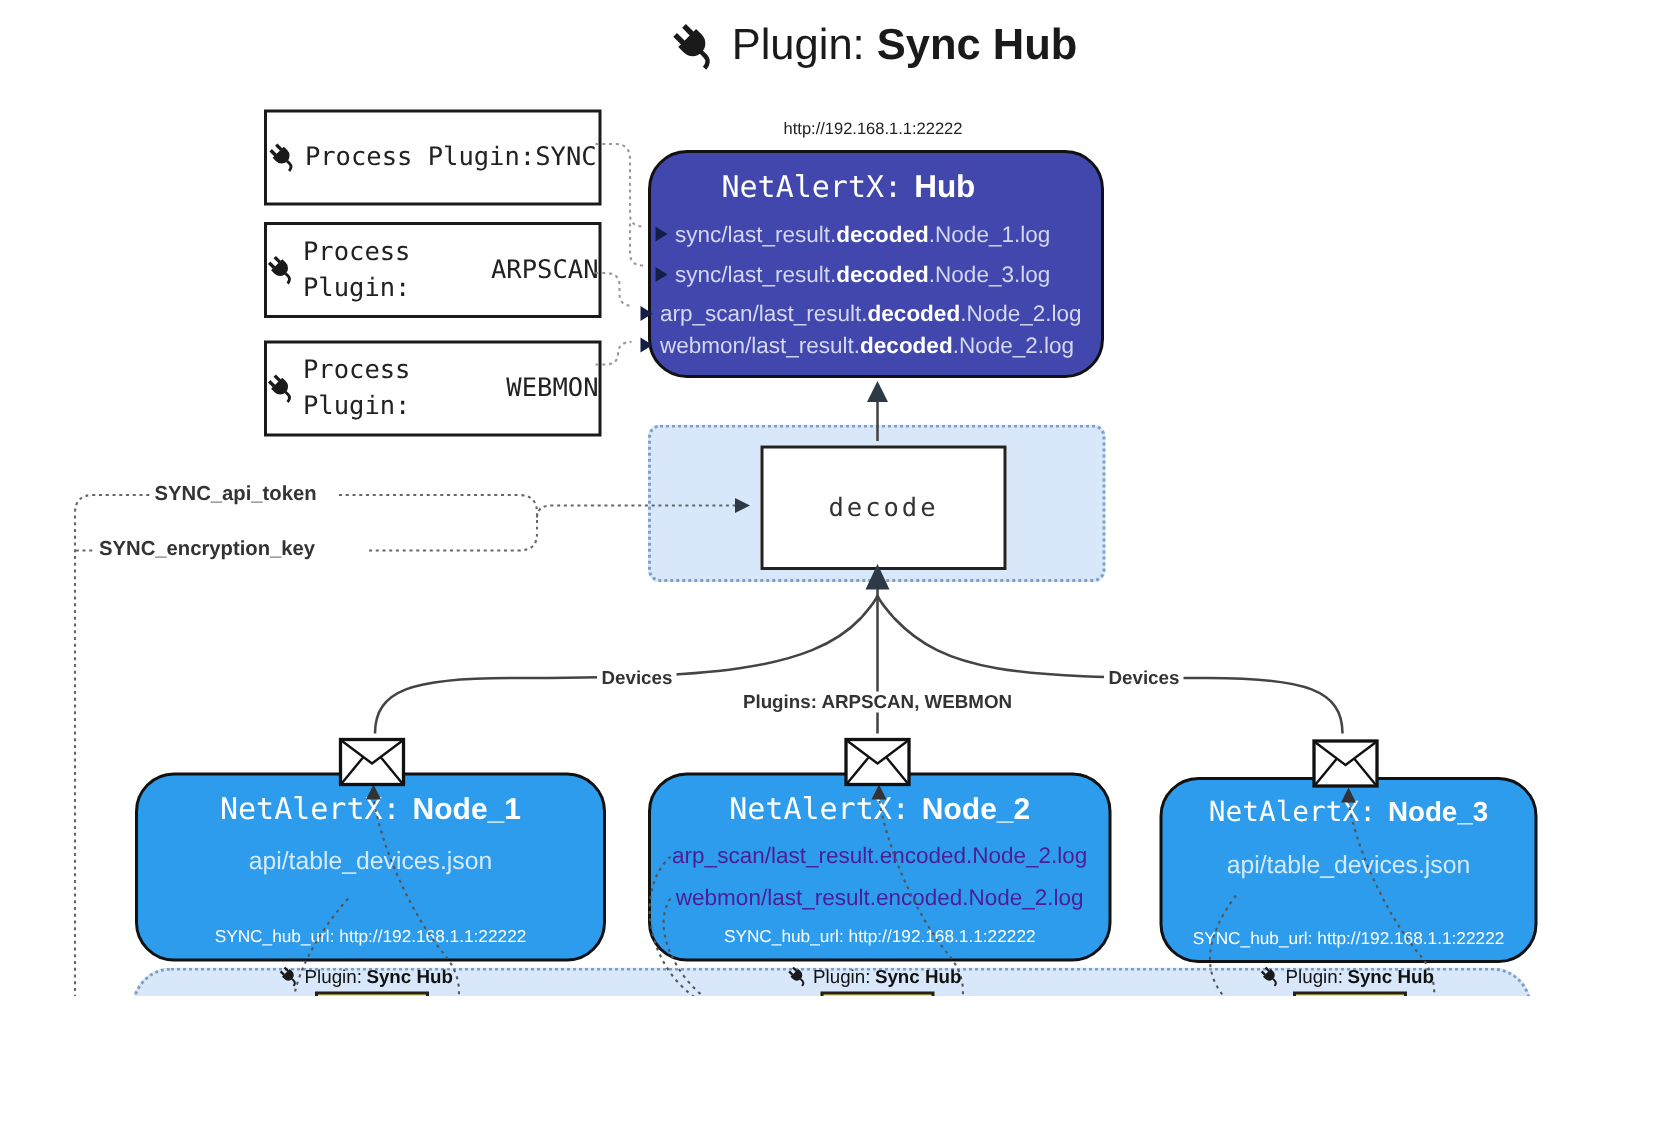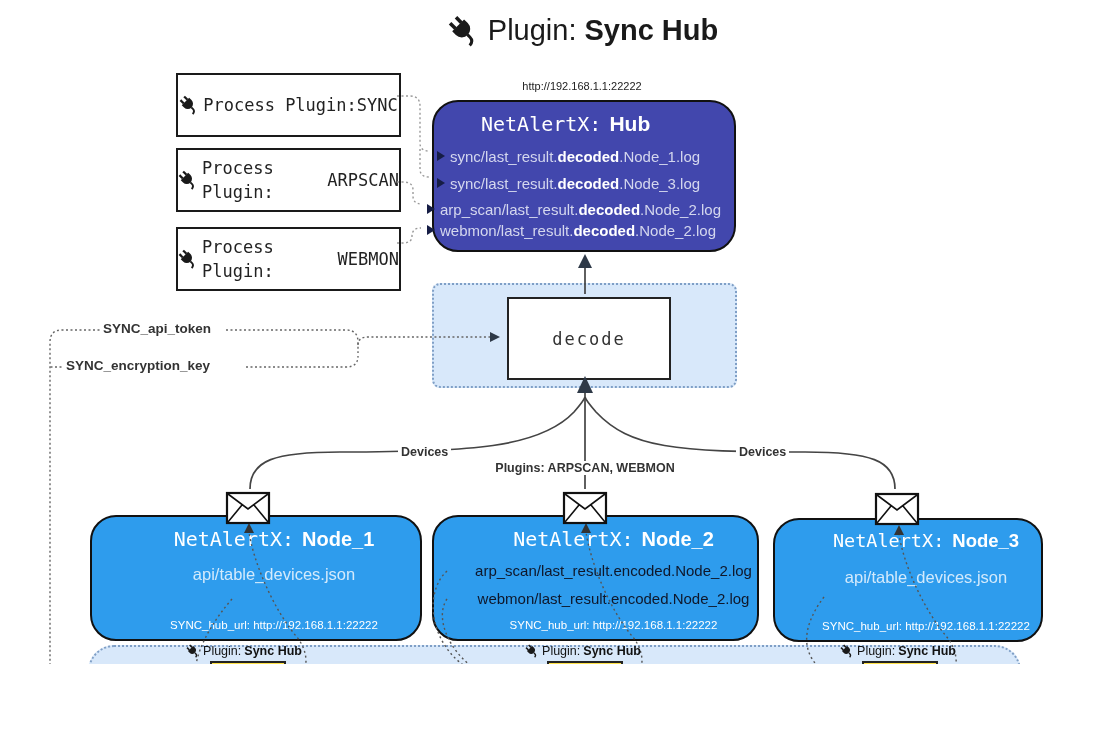--- a/index.html
+++ b/index.html
@@ -39,28 +39,28 @@
   .decode-box{position:absolute;left:73px;top:12px;width:160px;height:79px;background:#fff;
               border:2px solid #222;display:flex;align-items:center;justify-content:center;
               font-family:"DejaVu Sans Mono",monospace;font-size:17px;color:#333;letter-spacing:2px;}
 
   
   .lbl{position:absolute;background:#fff;color:#333;padding:0 3px;z-index:6;white-space:nowrap;font-weight:bold;}
   .lbl-sm{font-size:12.5px;}
   .lbl-md{font-size:13.5px;}
 
   
-  .node{position:absolute;background:#2e9ced;border:2px solid #111;border-radius:26px;z-index:2;color:#fff;padding-left:18px;}
+  .node{position:absolute;background:#2e9ced;border:2px solid #111;border-radius:26px;z-index:2;color:#fff;}
   .node-title{position:absolute;top:10px;width:100%;text-align:center;white-space:nowrap;}
   .node-title .pfx{font-family:"DejaVu Sans Mono",monospace;font-size:20px;}
   .node-title b{font-size:20px;margin-left:8px;}
   .node.n3 .node-title .pfx{font-size:18.5px;}
   .node.n3 .node-title b{font-size:18.5px;}
   .node-file{position:absolute;width:100%;text-align:center;color:#d3eafc;font-size:16.5px;white-space:nowrap;}
-  .node.n2 .node-file{font-size:15px;color:#0f172a;}
+  .node.n2 .node-file{font-size:15px;color:#4c1d95;}
   .node-url{position:absolute;bottom:8px;width:100%;text-align:center;font-size:11.5px;color:#fff;white-space:nowrap;}
 
   
   .bottom-wrap{position:absolute;left:88px;top:645px;width:933px;height:80px;background:#d8e8fa;
                border:2px dotted #7f9fc6;border-radius:26px;z-index:1;box-sizing:border-box;}
   .enc{position:absolute;top:661px;width:72px;height:54px;background:#fde047;border:2px solid #222;z-index:2;
        display:flex;align-items:center;justify-content:center;font-family:"DejaVu Sans Mono",monospace;
        font-size:10px;color:#444;letter-spacing:1px;}
   .enc-lbl{position:absolute;top:644px;transform:translateX(-50%);z-index:6;display:flex;align-items:center;
            gap:3px;font-size:12.5px;color:#111;white-space:nowrap;}

